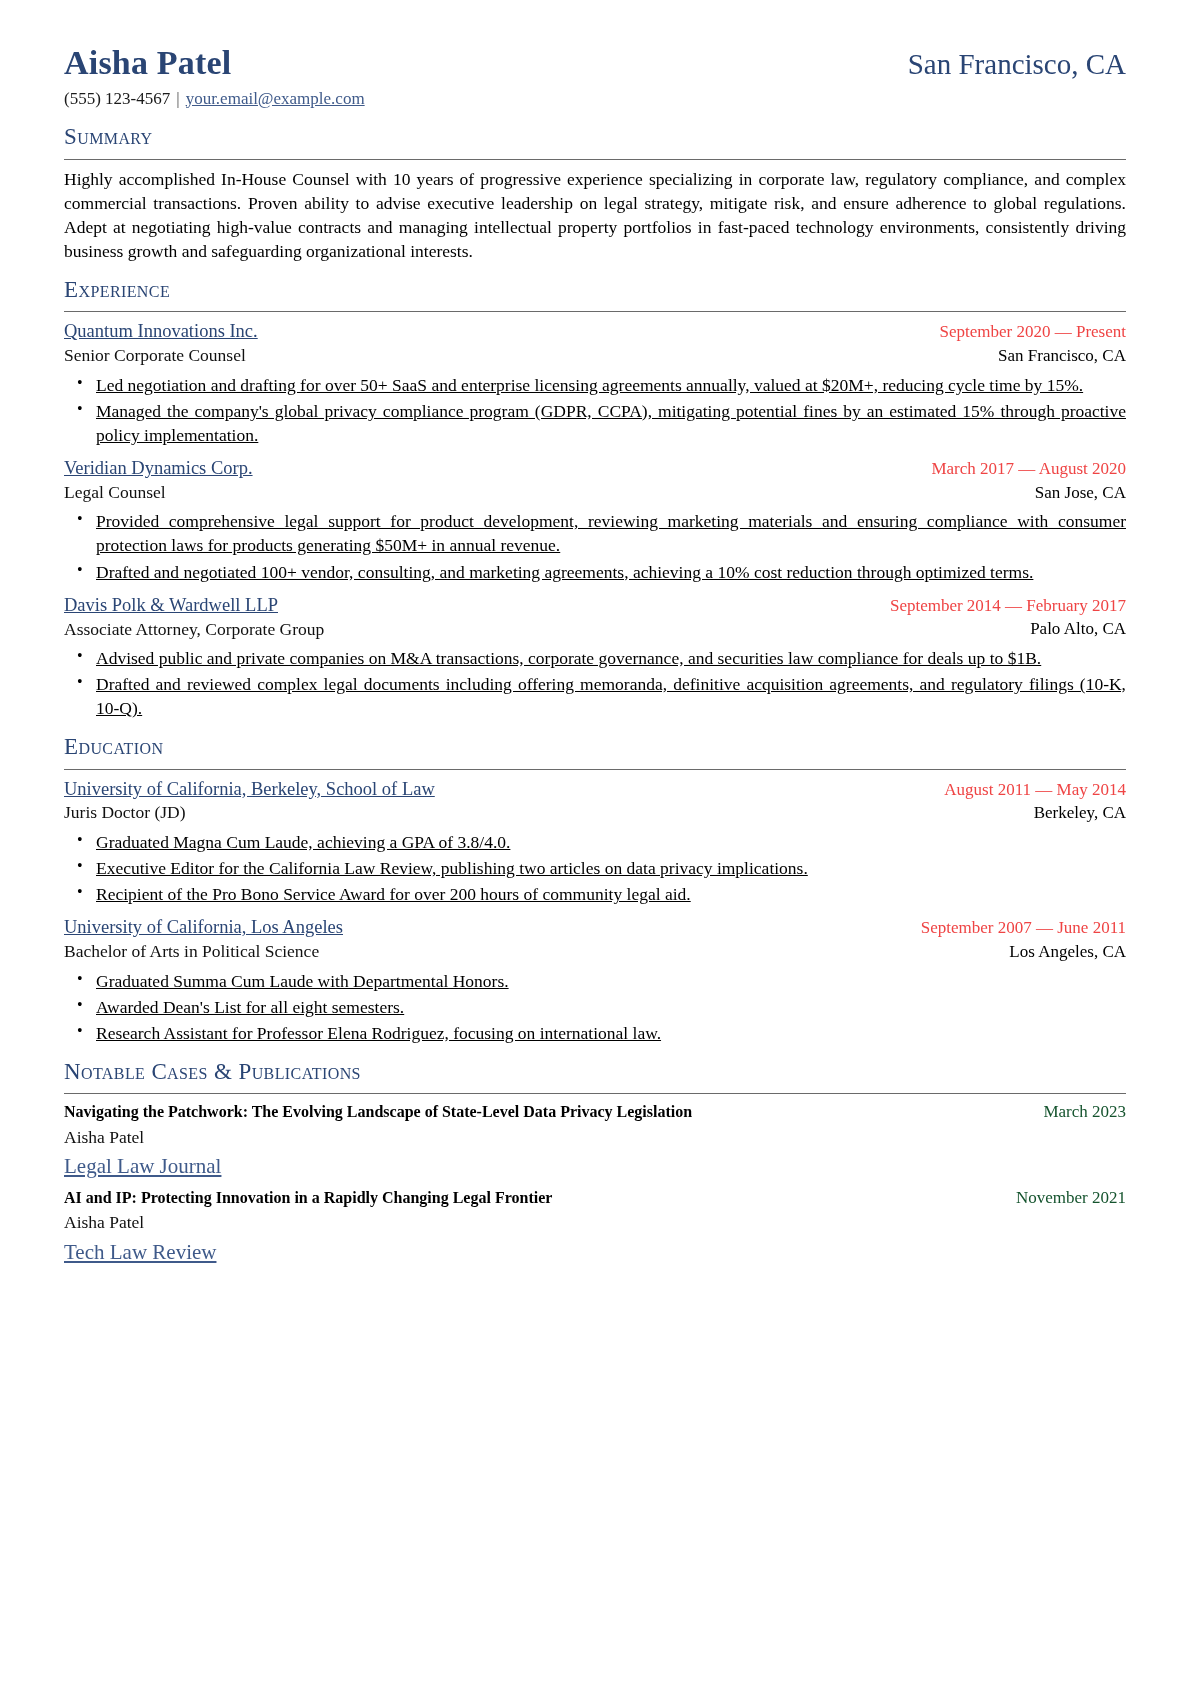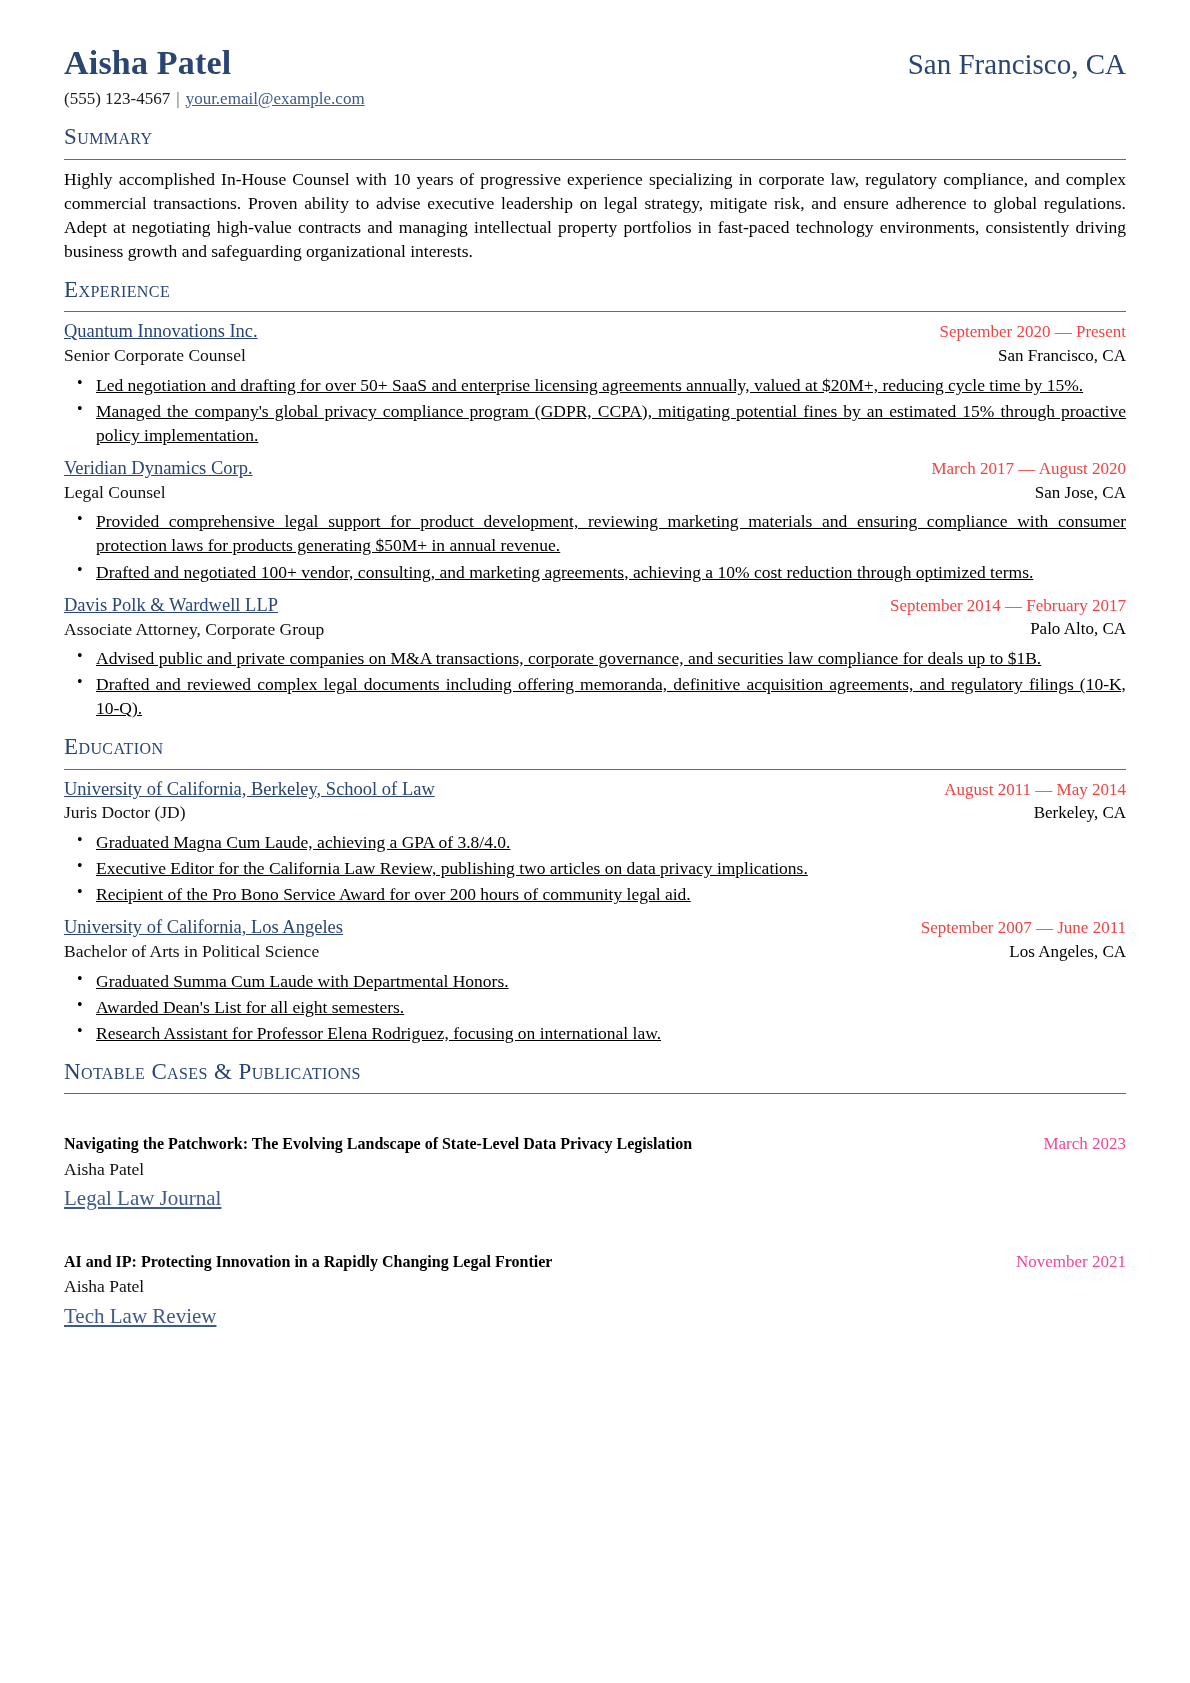--- a/index.html
+++ b/index.html
@@ -138,23 +138,22 @@
     justify-content: space-between;
     gap: 16px;
   }
   .pub-title {
     font-weight: bold;
     font-size: 16px;
     color: #000;
   }
   .pub-date {
     font-size: 17px;
-    color: #ec4899;
+    color: #14532d;
     white-space: nowrap;
-    margin-top: 32px;
   }
   .pub-author {
     font-size: 17.5px;
     color: #111;
     margin-top: 2px;
   }
   .pub-journal {
     font-size: 21px;
     color: #3f5a8a;
     text-decoration: underline;

